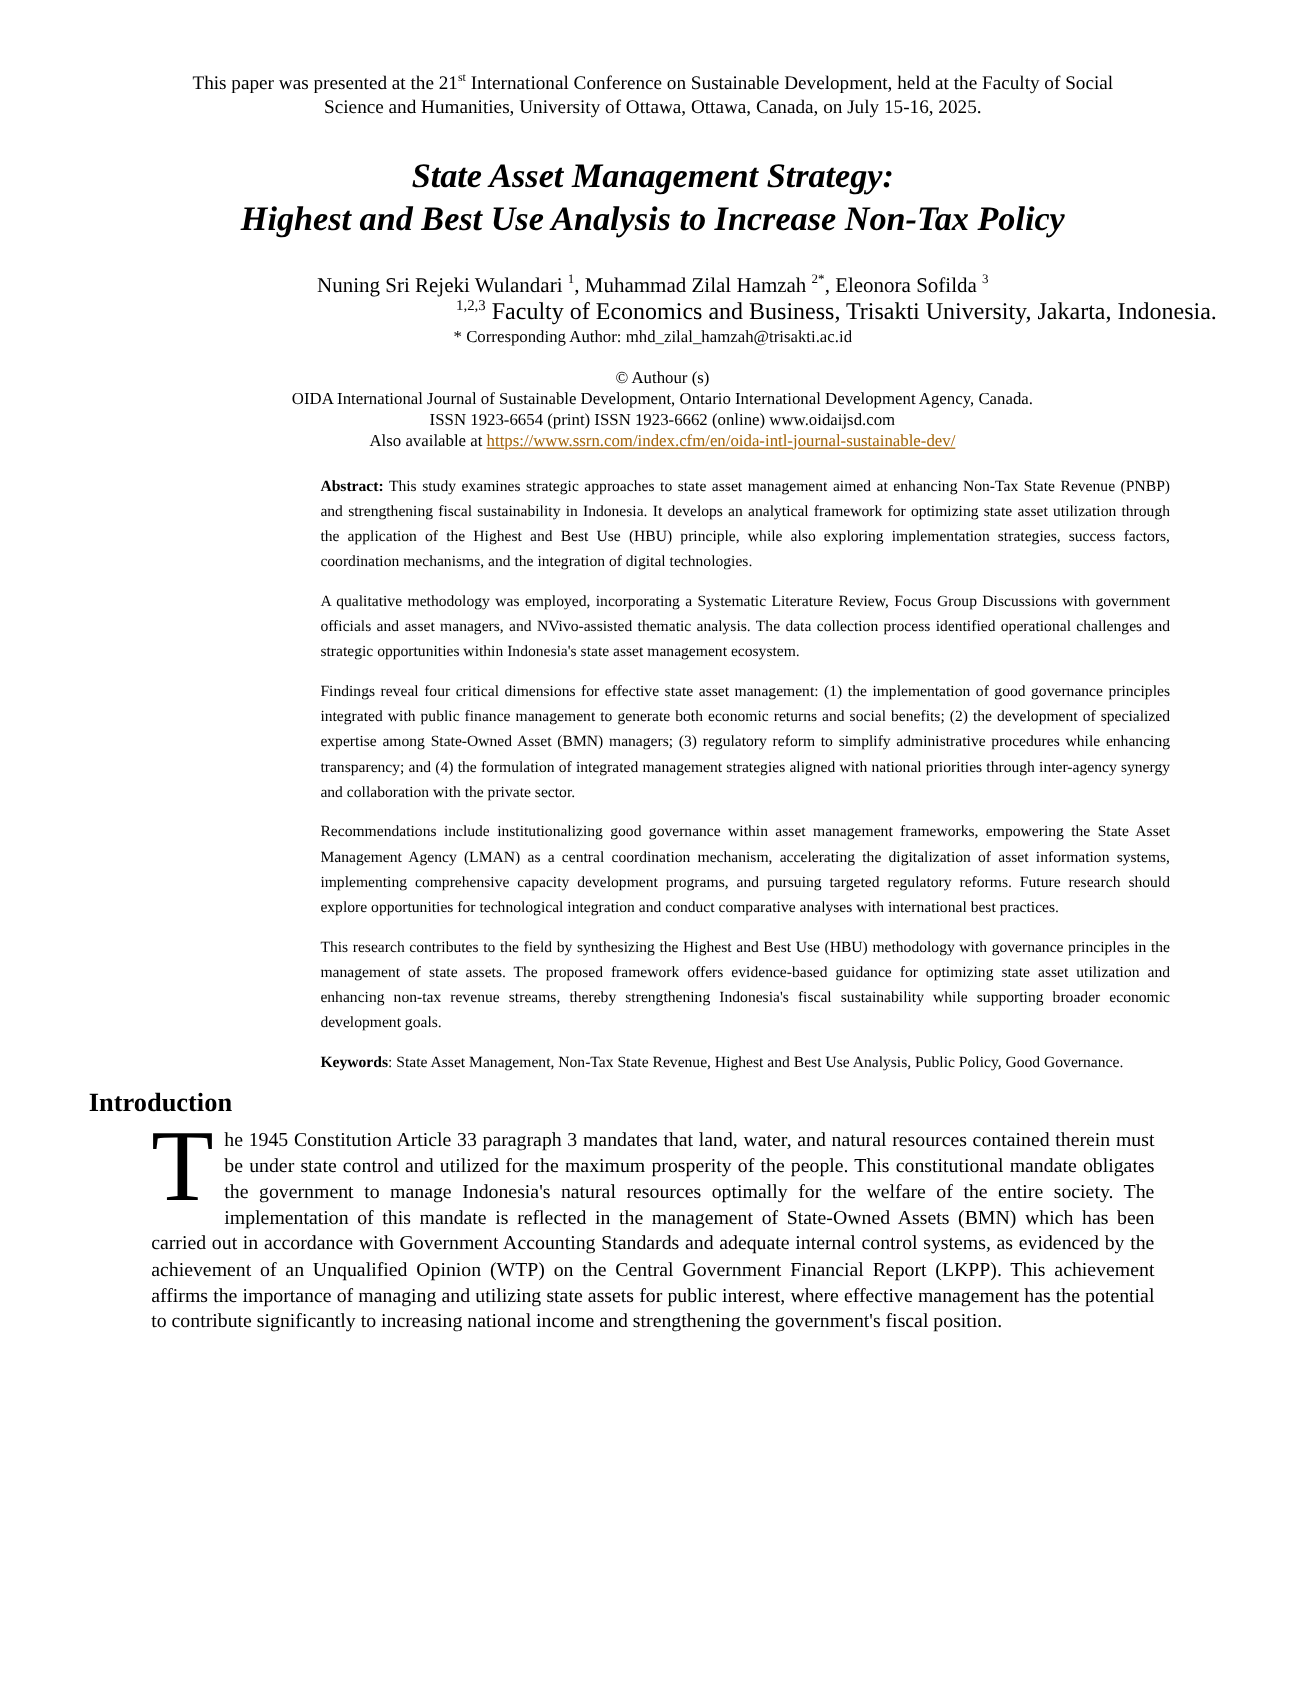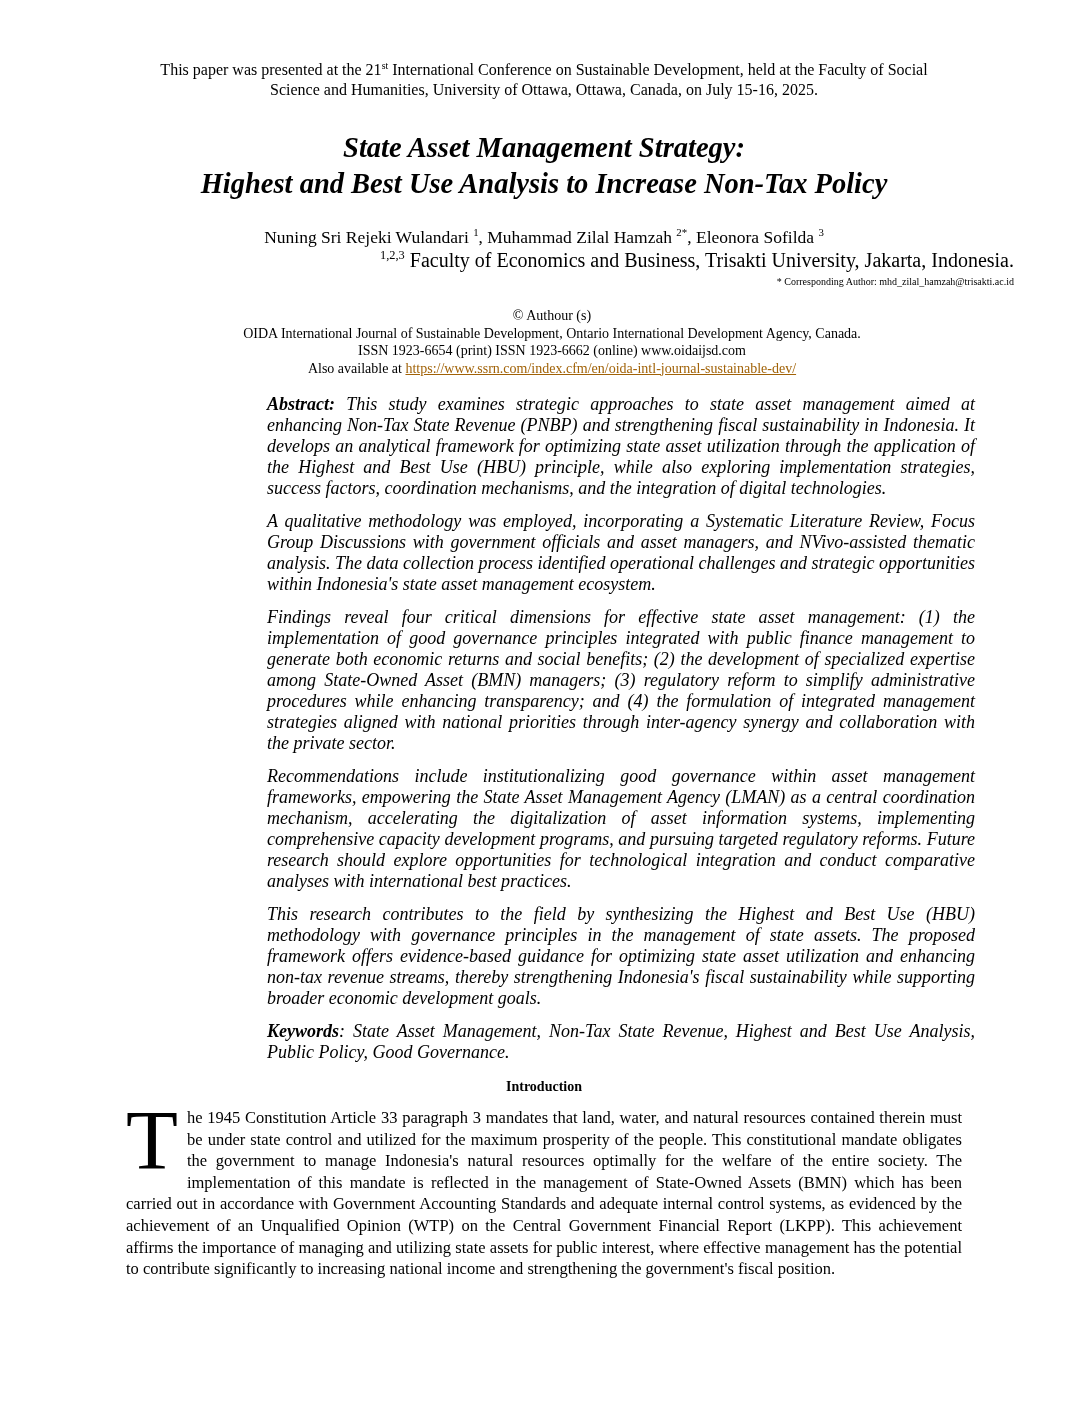--- a/index.html
+++ b/index.html
@@ -27,34 +27,33 @@
     font-weight:bold;
   }
   .title-line { display:block;font-style:italic; }
   .authors {
     margin:24px 0 0;
     text-align:center;
     font-size:17.5px; line-height:23px;
     font-weight:normal;
   }
   .affiliation { margin:1px 0 0; text-align:right; font-size:20px; line-height:21px; }
-  .corresponding { margin:0; text-align:right; font-size:10px; line-height:21px; }
+  .corresponding { margin:0; text-align:center; font-size:14px; line-height:21px; }
   .pub-block { margin-top:15px; text-align:center; font-size:14px; line-height:17.5px;margin-left:16px; }
   .pub-block p { margin:0; }
   .link { color:#a16207; text-decoration:underline; }
   .abstract { width:708px; margin-left:193px; margin-top:17px; }
   .body-p {
-    font-size:18px; line-height:21px;
+    font-size:13px; line-height:21px;
     text-align:justify;
     margin:12px 0 10px 0;
-    font-style:italic;
   }
   .section-heading {
-    text-align:center;
-    font-size:14px; line-height:21px;
+    text-align:left;
+    font-size:22px; line-height:21px;
     font-weight:bold;
     margin:13px 0 10px 0;
   }
   .intro {
     width:836px;
     margin:0 auto;
     font-size:16.5px; line-height:21.6px;
     text-align:justify;
   }
   .drop-cap {

